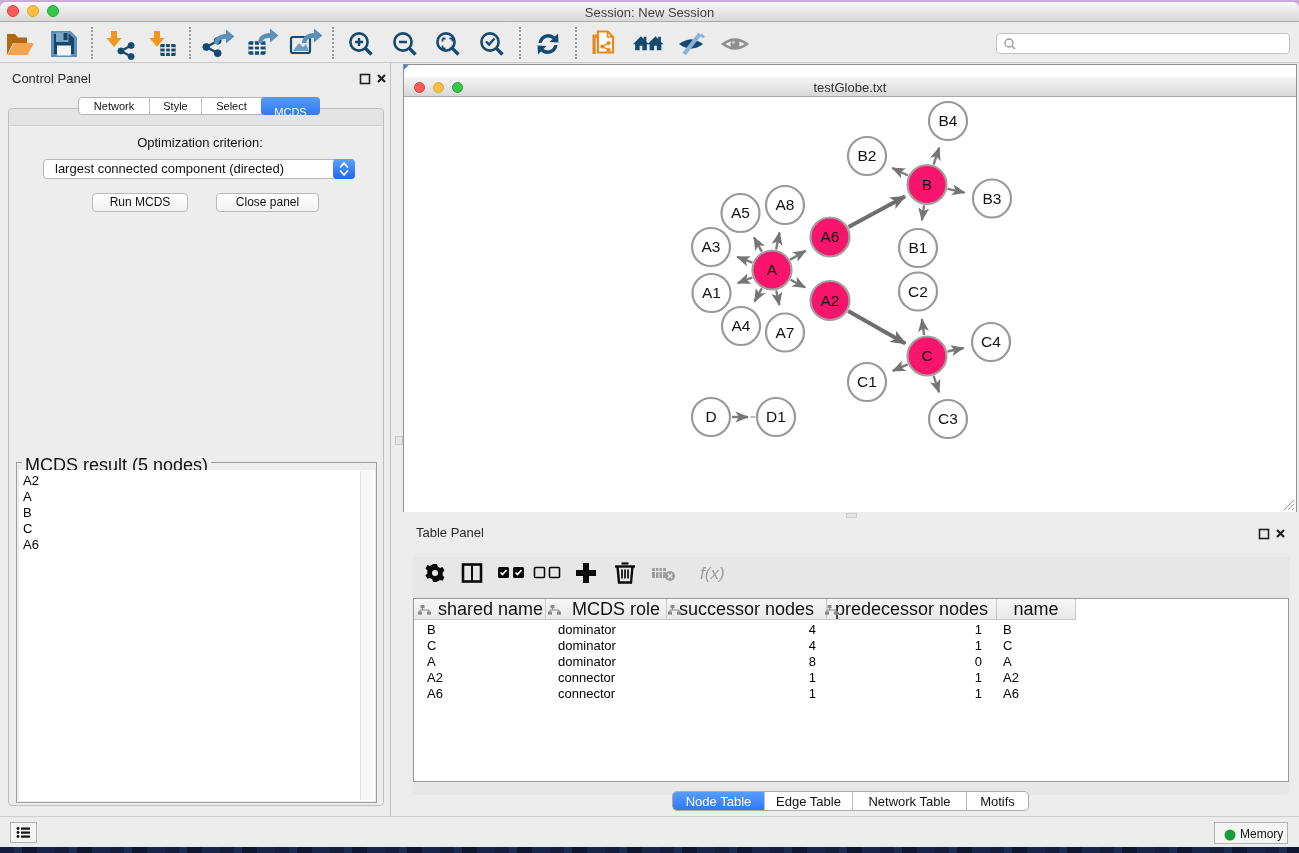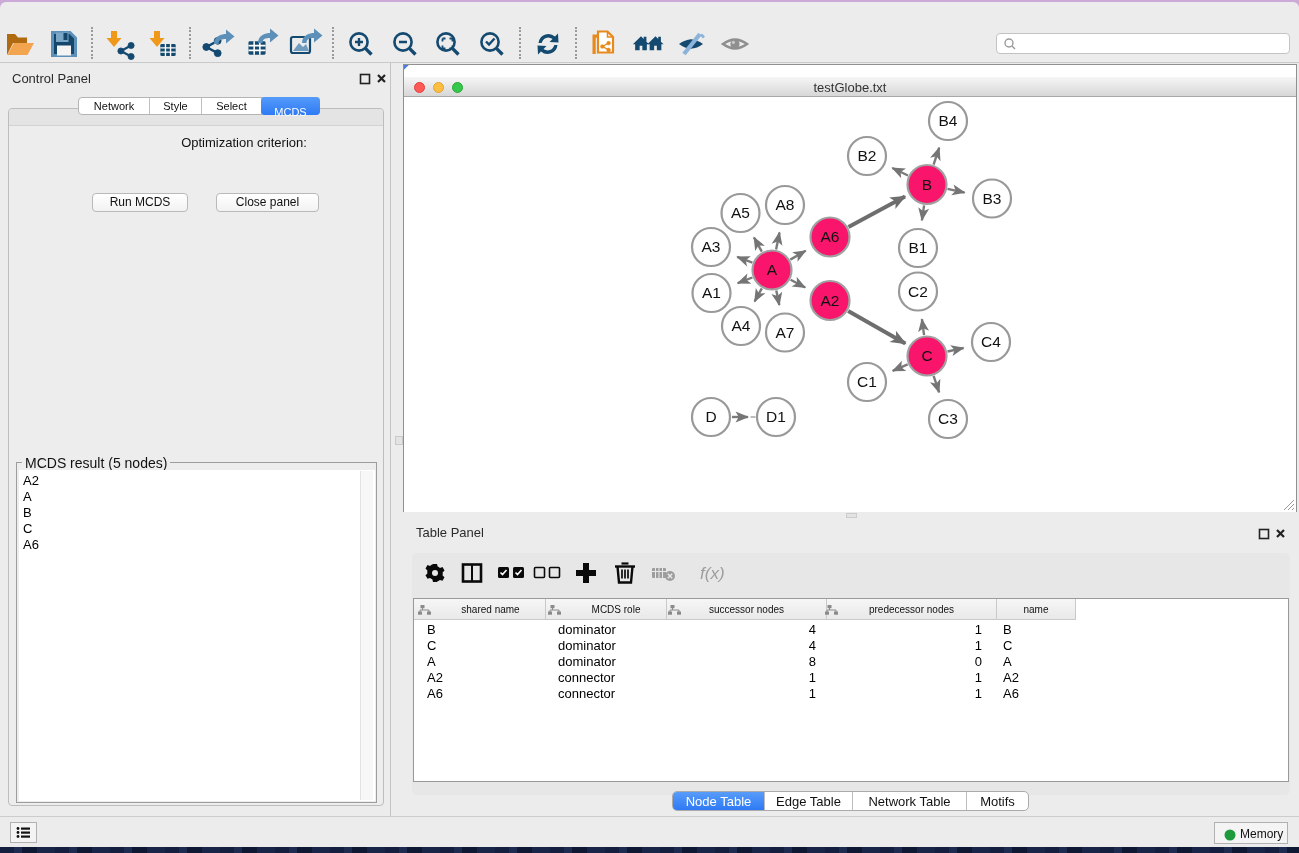--- a/index.html
+++ b/index.html
@@ -19,45 +19,51 @@
 #cp-tabstrip{left:0;top:0;width:374px;height:17px;background:#e4e4e4;border-bottom:1px solid #d2d2d2;border-radius:4px 4px 0 0;}
 #cp-tabs{left:78px;top:34px;height:18px;display:flex;border:1px solid #b4b4b4;border-radius:4px;background:#fff;font-size:11px;}
 #cp-tabs div{text-align:center;line-height:17px;color:#111;border-right:1px solid #c0c0c0;}
 #cp-tabs div:last-child{border-right:none;border-radius:0 3px 3px 0;}
 #cp-tabs div.sel{background:linear-gradient(#559bf9,#2e7af5);color:#fff;border-radius:4px;margin:-1px;padding:7px 0;}
 .ctrlabel{font-size:13px;color:#111;}
 #dropdown{left:43px;top:96px;width:312px;height:20px;background:#fff;border:1px solid #b6b6b6;border-radius:4px;font-size:13px;color:#111;line-height:18px;padding-left:11px;}
 #dropdown .stepper{position:absolute;right:-1px;top:-1px;width:22px;height:20px;border-radius:4px;background:linear-gradient(#5ea3fb,#1f66ee);}
 .btn{background:linear-gradient(#ffffff,#f2f2f2);border:1px solid #b9b9b9;border-radius:4px;font-size:12px;color:#111;text-align:center;line-height:17px;}
 #fieldset{left:16px;top:399px;width:361px;height:341px;border:1px solid #9d9d9d;}
-#fieldset legend{position:absolute;left:5px;top:-8px;background:#ededed;padding:0 3px;font-size:14px;color:#111;}
+#fieldset legend{position:absolute;left:5px;top:-8px;background:#ededed;padding:0 3px;font-size:18px;color:#111;}
 #mcdslist{left:2px;top:7px;width:356px;height:331px;background:#fff;font-size:13px;color:#000;line-height:16.1px;padding:3px 0 0 4px;}
 #mcdsscroll{right:3px;top:8px;width:13px;height:329px;background:#f7f7f7;border-left:1px solid #e2e2e2;}
 
 #netwin{left:403px;top:62px;width:894px;height:449px;background:#fff;border:1px solid #909090;overflow:hidden;}
 #nettitle{left:0;top:12px;width:892px;height:20px;background:linear-gradient(#f6f6f6,#d7d7d7);border-bottom:1px solid #a8a8a8;}
 #nettitle .tl{width:11px;height:11px;border-radius:50%;top:5px;}
 
 #tablepanel{left:392px;top:510px;width:975px;height:306px;background:#ececec;}
 #tp-inner{left:20px;top:41px;width:878px;height:242px;border-radius:5px;background:#e7e7e7;}
 #tbl{left:1px;top:45px;width:876px;height:184px;background:#fff;border:1px solid #9a9a9a;}
-.th{top:0px;height:21px;background:linear-gradient(#f6f6f6,#e9e9e9);border-right:1px solid #c9c9c9;border-bottom:1px solid #c9c9c9;font-size:10px;color:#111;text-align:center;line-height:21px;}
+.th{top:0px;height:21px;background:linear-gradient(#f6f6f6,#e9e9e9);border-right:1px solid #c9c9c9;border-bottom:1px solid #c9c9c9;font-size:18px;color:#111;text-align:center;line-height:21px;}
 .td{font-size:13px;color:#000;height:16px;line-height:16px;}
 #tp-tabs{left:260px;top:238px;height:20px;display:flex;border:1px solid #ababab;border-radius:5px;background:#fff;font-size:13px;}
 #tp-tabs div{text-align:center;line-height:19px;color:#111;border-right:1px solid #bdbdbd;}
 #tp-tabs div:last-child{border-right:none;}
 #tp-tabs div.sel{background:linear-gradient(#589cf9,#2e7af5);color:#fff;border-radius:4px 0 0 4px;}
 
 #statusbar{left:0;top:814px;width:1299px;height:40px;background:#ececec;border-top:1px solid #cccccc;}
 #sb-btn{left:10px;width:27px;height:21px;background:#f4f4f4;border:1px solid #b1b1b1;}
 #memorybtn{left:1214px;top:5px;width:74px;height:22px;background:#f4f4f4;border:1px solid #b1b1b1;font-size:12px;color:#111;}
 text{font-family:"Liberation Sans",sans-serif;}
 </style></head><body>
 <div class="abs" id="deskbottom"></div>
 <div class="abs" id="appwin">
+  <div class="abs" id="titlebar">
+    <div class="abs tl" style="left:7px;background:#fc5b57;border:1px solid #e2403c;"></div>
+    <div class="abs tl" style="left:27px;background:#fdbe41;border:1px solid #e0a334;"></div>
+    <div class="abs tl" style="left:47px;background:#35c84b;border:1px solid #2aa638;"></div>
+    <div class="abs title-text">Session: New Session</div>
+  </div>
   <div class="abs" id="toolbar">
     <svg class="abs" style="left:0;top:0" width="1299" height="40" viewBox="0 0 1299 40">
       <defs>
         <g id="shareg">
             <circle cx="-6" cy="0" r="3.6"></circle>
             <circle cx="6" cy="-6.5" r="3.6"></circle>
             <circle cx="6" cy="6.5" r="3.6"></circle>
             <path d="M-6 0 L6 -6.5 M-6 0 L6 6.5" stroke-width="2.6" fill="none"></path>
           </g>
         <g id="tableg">
@@ -183,21 +189,27 @@
       </svg>
     <div class="abs" id="cp-inner">
       <div class="abs" id="cp-tabstrip"></div>
     </div>
     <div class="abs" id="cp-tabs">
         <div style="width:71px">Network</div>
         <div style="width:52px">Style</div>
         <div style="width:60px">Select</div>
         <div class="sel" style="width:59px">MCDS</div>
       </div>
-    <div class="abs ctrlabel" style="left:8px;top:72px;width:384px;text-align:center;margin-left:44px;">Optimization criterion:</div>
+    <div class="abs ctrlabel" style="left:8px;top:72px;width:384px;text-align:center;">Optimization criterion:</div>
+    <div class="abs" id="dropdown">largest connected component (directed)
+      <div class="stepper"><svg width="22" height="20" viewBox="0 0 22 20">
+            <path d="M7.5 8 L11 4 L14.5 8" fill="none" stroke="#fff" stroke-width="1.7" stroke-linecap="round" stroke-linejoin="round"></path>
+            <path d="M7.5 12 L11 16 L14.5 12" fill="none" stroke="#fff" stroke-width="1.7" stroke-linecap="round" stroke-linejoin="round"></path>
+          </svg></div>
+    </div>
     <div class="abs btn" style="left:92px;top:130px;width:96px;height:19px;">Run MCDS</div>
     <div class="abs btn" style="left:216px;top:130px;width:103px;height:19px;">Close panel</div>
     <div class="abs" id="fieldset">
       <legend>MCDS result (5 nodes)</legend>
       <div class="abs" id="mcdslist">A2<br>A<br>B<br>C<br>A6</div>
       <div class="abs" id="mcdsscroll"></div>
     </div>
   </div>
   <div class="abs" id="netwin">
     <div class="abs" id="nettitle">

